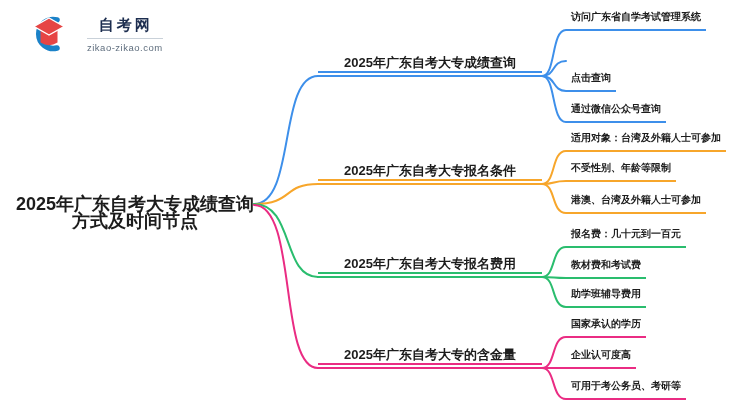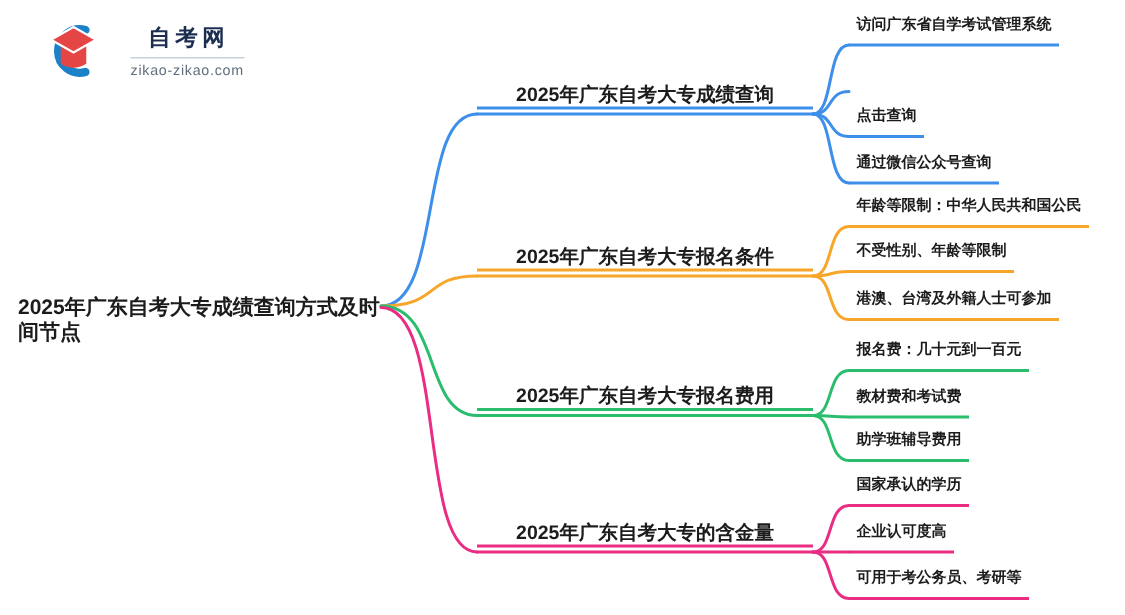--- a/index.html
+++ b/index.html
@@ -8,21 +8,21 @@
   .links{position:absolute;left:0;top:0;width:750px;height:410px;}
 
   
   .logo{position:absolute;left:30px;top:13px;display:flex;align-items:center;}
   .logo-icon{width:38px;height:42px;}
   .logo-text{margin-left:19px;}
   .logo-title{font-size:15px;font-weight:bold;color:#1c2d4f;letter-spacing:3px;text-align:center;padding:0 2px 3px 4px;}
   .logo-domain{font-size:9.5px;color:#5f6e7e;border-top:1px solid #c9d1d9;padding-top:3px;letter-spacing:0.5px;}
 
   
-  .root-node{position:absolute;left:12px;top:196px;width:246px;font-size:14px;line-height:17px;font-weight:bold;color:#1c1c1c;}
+  .root-node{position:absolute;left:12px;top:196px;width:246px;font-size:18px;line-height:17px;font-weight:bold;color:#1c1c1c;text-align:center;}
   .branch{position:absolute;left:318px;width:224px;text-align:center;font-size:13px;line-height:17px;font-weight:bold;color:#1c1c1c;padding-bottom:0;border-bottom:2px solid #a16207;}
   .leaf{position:absolute;left:566px;font-size:10px;line-height:16px;font-weight:600;color:#1c1c1c;padding:0 5px 4px 5px;border-bottom:2px solid #000;white-space:nowrap;}
   .c0{border-color:#3d8fea;}
   .c1{border-color:#f7a62b;}
   .c2{border-color:#2abd6e;}
   .c3{border-color:#ea2c83;}
 </style>
 </head>
 <body>
 
@@ -80,21 +80,21 @@
 
   <div class="branch c0" style="top:54px">2025年广东自考大专成绩查询</div>
   <div class="branch c1" style="top:162px">2025年广东自考大专报名条件</div>
   <div class="branch c2" style="top:255px">2025年广东自考大专报名费用</div>
   <div class="branch c3" style="top:346px">2025年广东自考大专的含金量</div>
 
   <div class="leaf c0" style="top:9px">访问广东省自学考试管理系统</div>
   <div class="leaf c0" style="top:70px">点击查询</div>
   <div class="leaf c0" style="top:101px">通过微信公众号查询</div>
 
-  <div class="leaf c1" style="top:130px">年龄等限制：中华人民共和国公民</div>
+  <div class="leaf c1" style="top:130px">适用对象：台湾及外籍人士可参加</div>
   <div class="leaf c1" style="top:160px">不受性别、年龄等限制</div>
   <div class="leaf c1" style="top:192px">港澳、台湾及外籍人士可参加</div>
 
   <div class="leaf c2" style="top:226px">报名费：几十元到一百元</div>
   <div class="leaf c2" style="top:257px">教材费和考试费</div>
   <div class="leaf c2" style="top:286px">助学班辅导费用</div>
 
   <div class="leaf c3" style="top:316px">国家承认的学历</div>
   <div class="leaf c3" style="top:347px">企业认可度高</div>
   <div class="leaf c3" style="top:378px">可用于考公务员、考研等</div>

